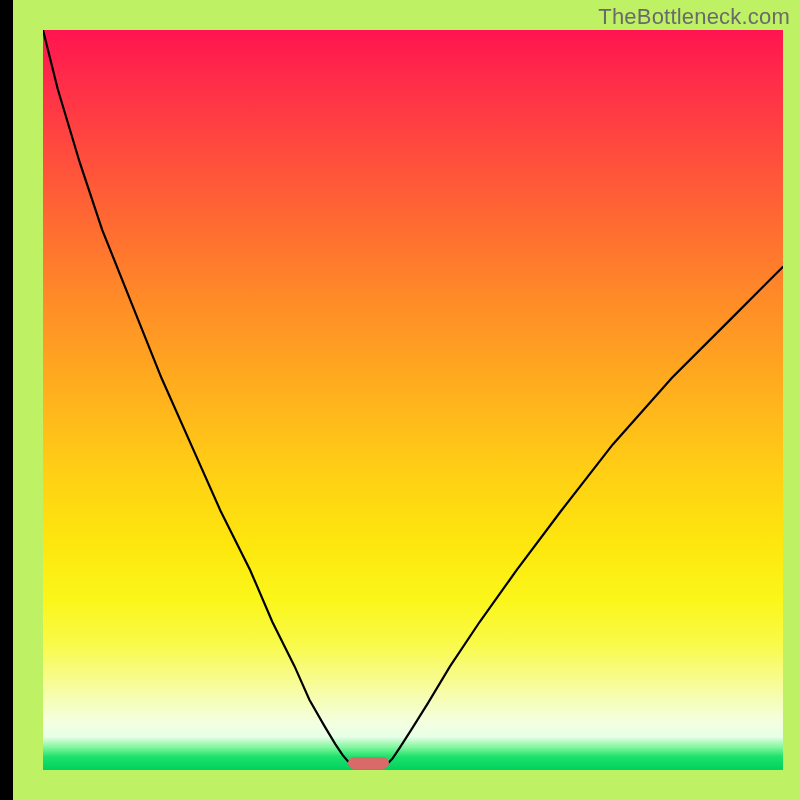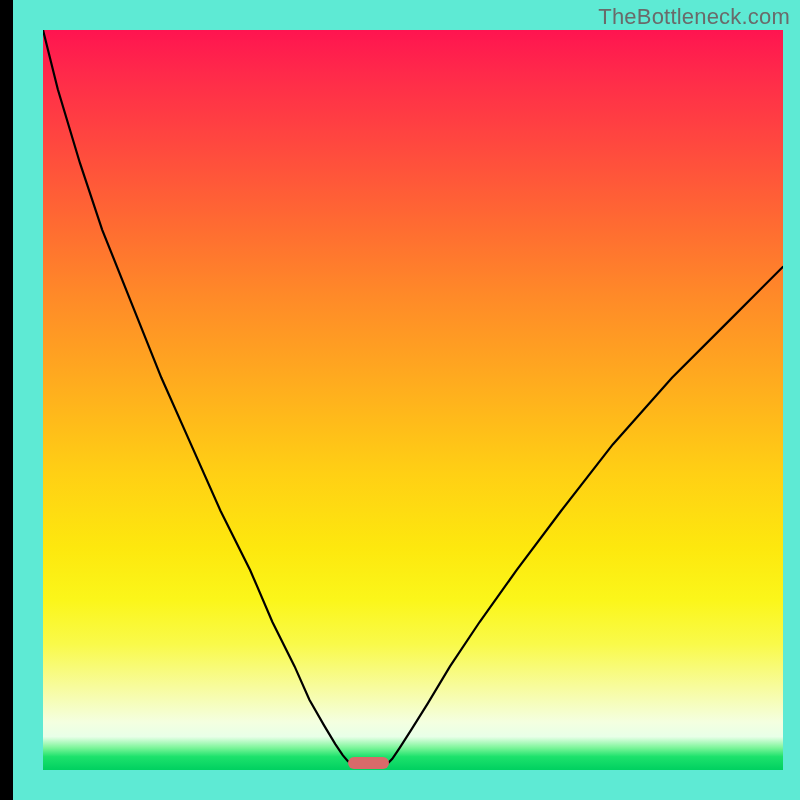--- a/index.html
+++ b/index.html
@@ -7,21 +7,21 @@
     padding: 0;
     width: 800px;
     height: 800px;
     overflow: hidden;
     background: #000;
     font-family: Arial, Helvetica, sans-serif;
   }
   .frame {
     position: absolute;
     inset: 0;
-    background: #5eead4;
+    background: #bef264;
     margin-left: 13px;
   }
   .plot {
     position: absolute;
     left: 30px;
     top: 30px;
     width: 740px;
     height: 740px;
     overflow: hidden;
   }

